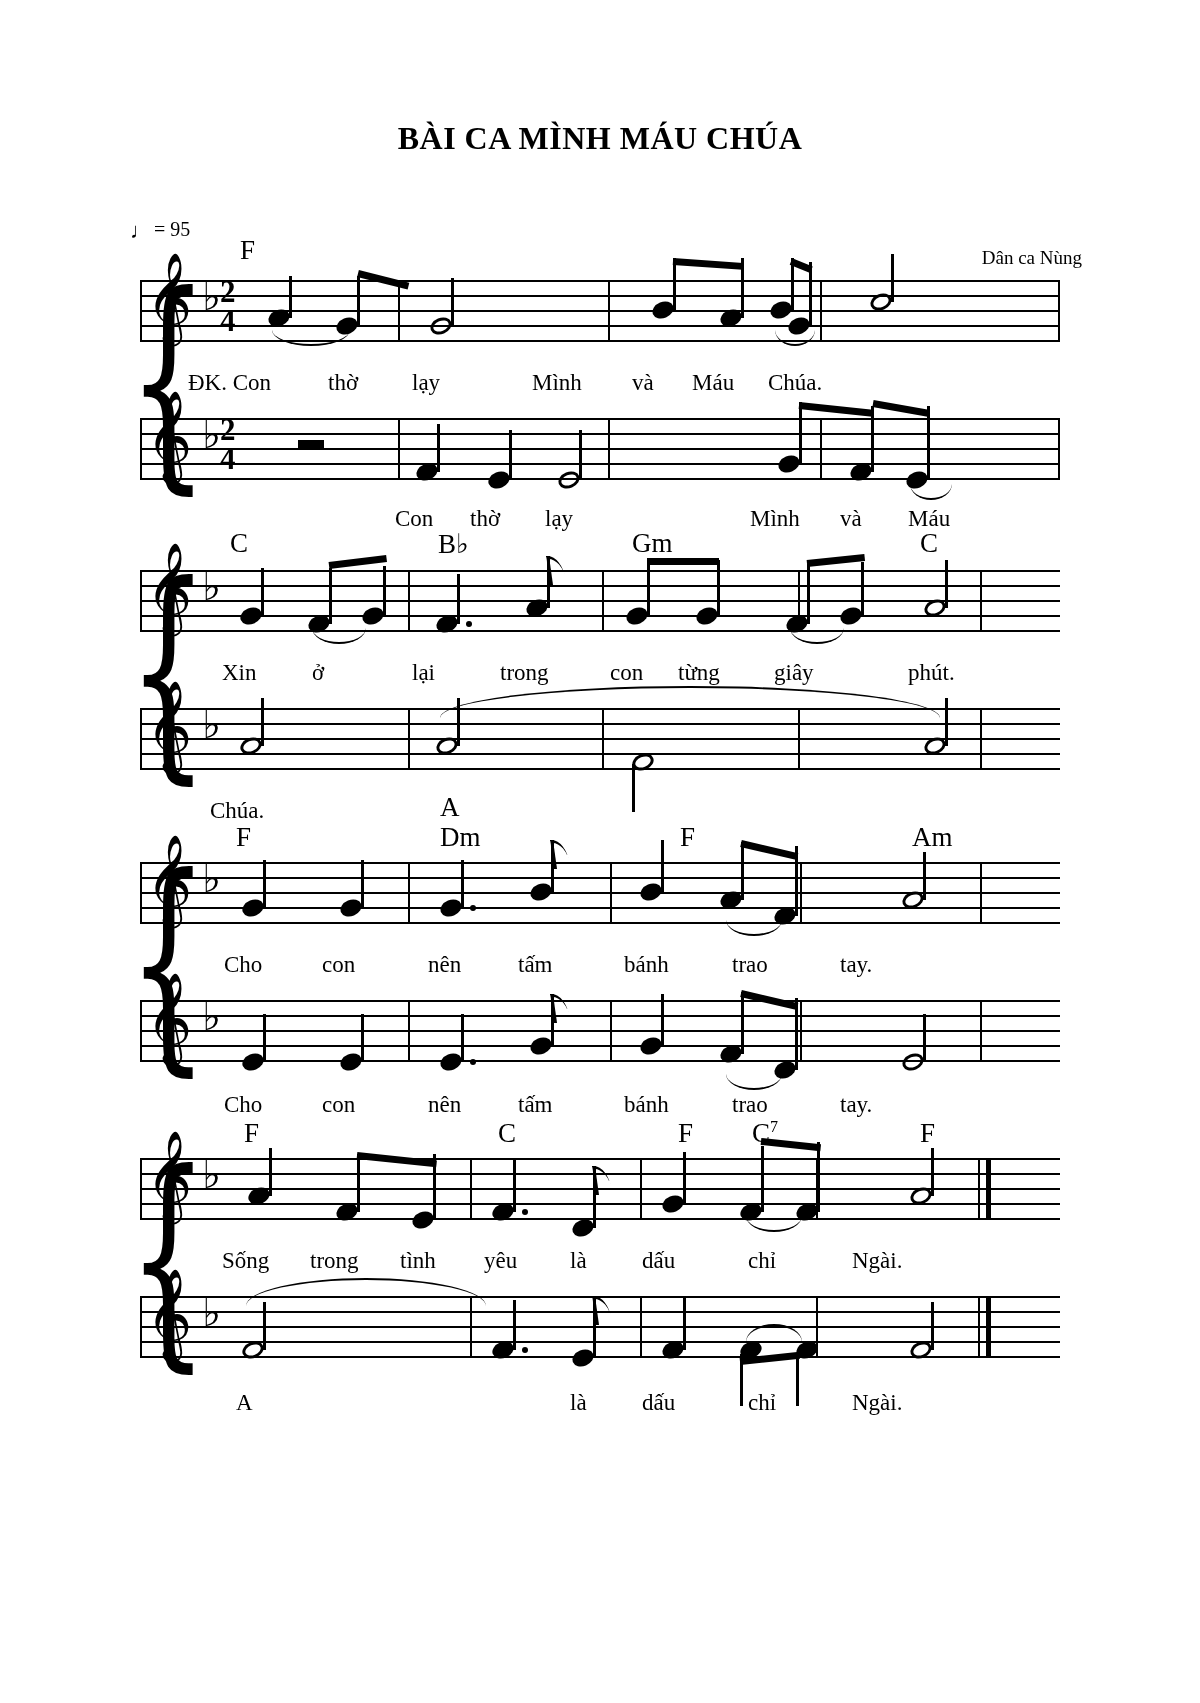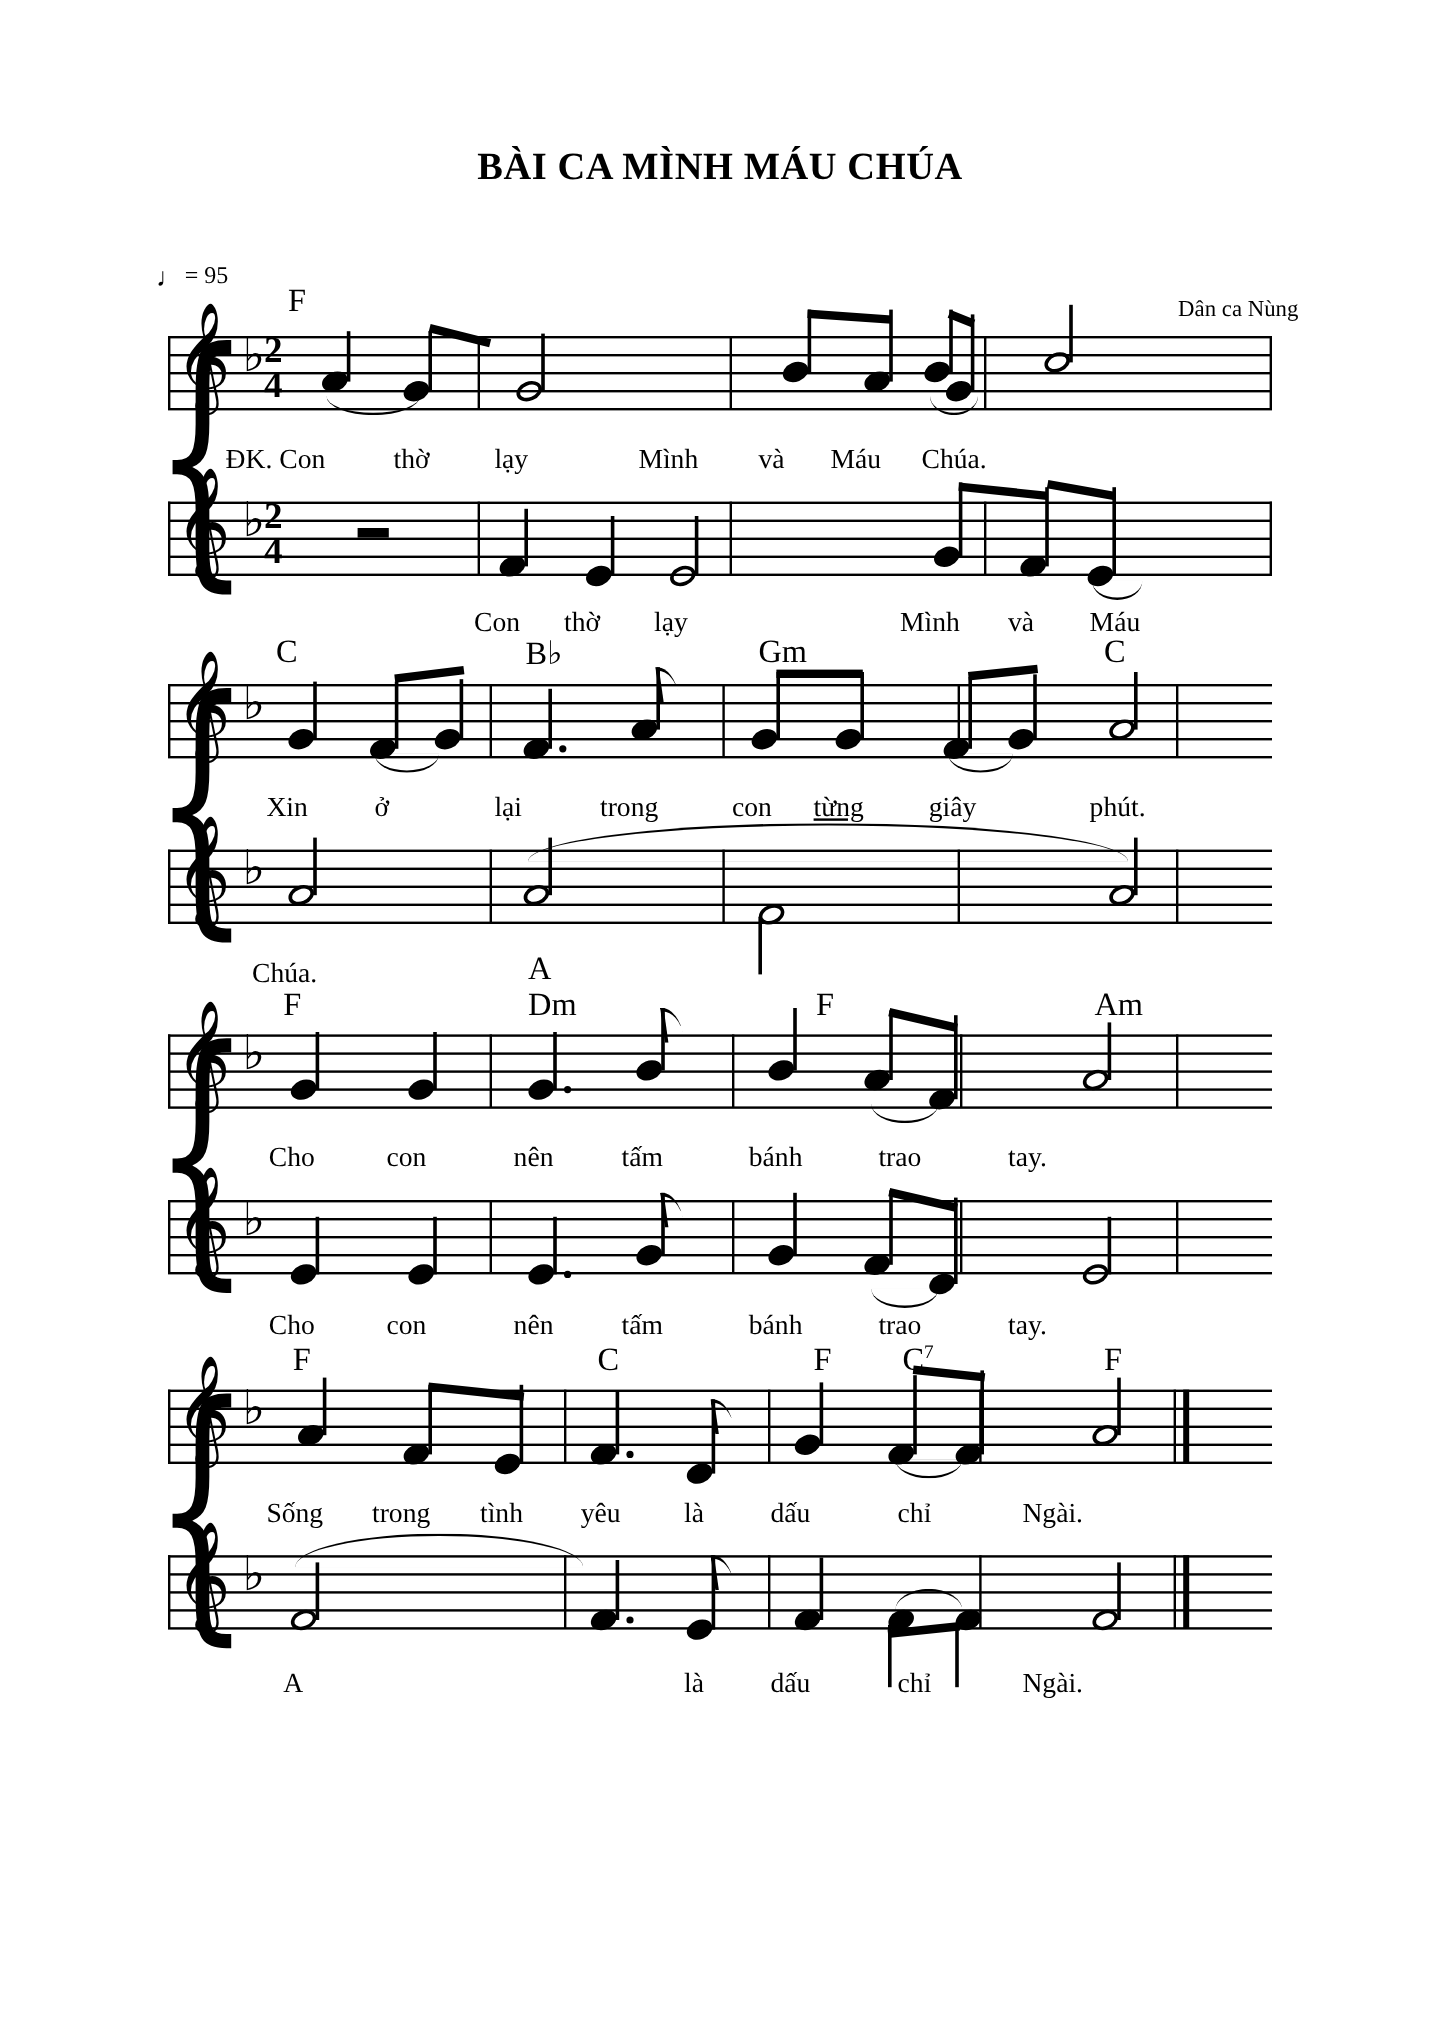--- a/index.html
+++ b/index.html
@@ -419,21 +419,21 @@
         <div class="head open"></div>
           <div class="stem" style="left:21px; top:-40px; height:48px;"></div>
       </div>
     </div>
 
     <div class="lyric" style="left:82px; top:100px;">Xin</div>
     <div class="lyric" style="left:172px; top:100px;">ở</div>
     <div class="lyric" style="left:272px; top:100px;text-align:center;">lại</div>
     <div class="lyric" style="left:360px; top:100px;">trong</div>
     <div class="lyric" style="left:470px; top:100px;">con</div>
-    <div class="lyric" style="left:538px; top:100px;text-decoration:underline;">từng</div>
+    <div class="lyric" style="left:538px; top:100px;">từng</div>
     <div class="lyric" style="left:634px; top:100px;">giây</div>
     <div class="lyric" style="left:768px; top:100px;">phút.</div>
 
     <div class="staff" style="top:148px; height:62px;">
       <div class="line" style="top:0px;"></div>
       <div class="line" style="top:15px;"></div>
       <div class="line" style="top:30px;"></div>
       <div class="line" style="top:45px;"></div>
       <div class="line" style="top:60px;"></div>
       <div class="barline" style="left:0; top:0; height:61px;"></div>

